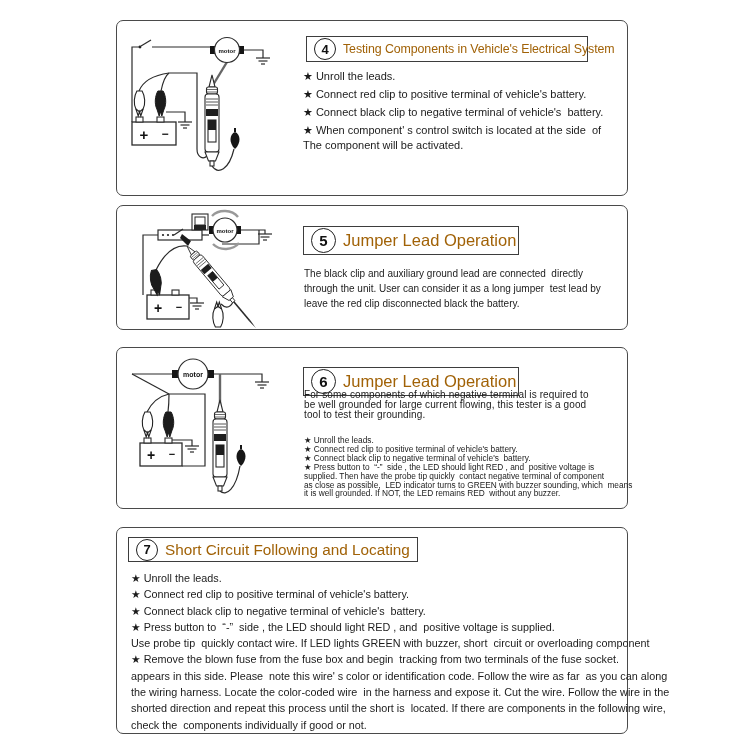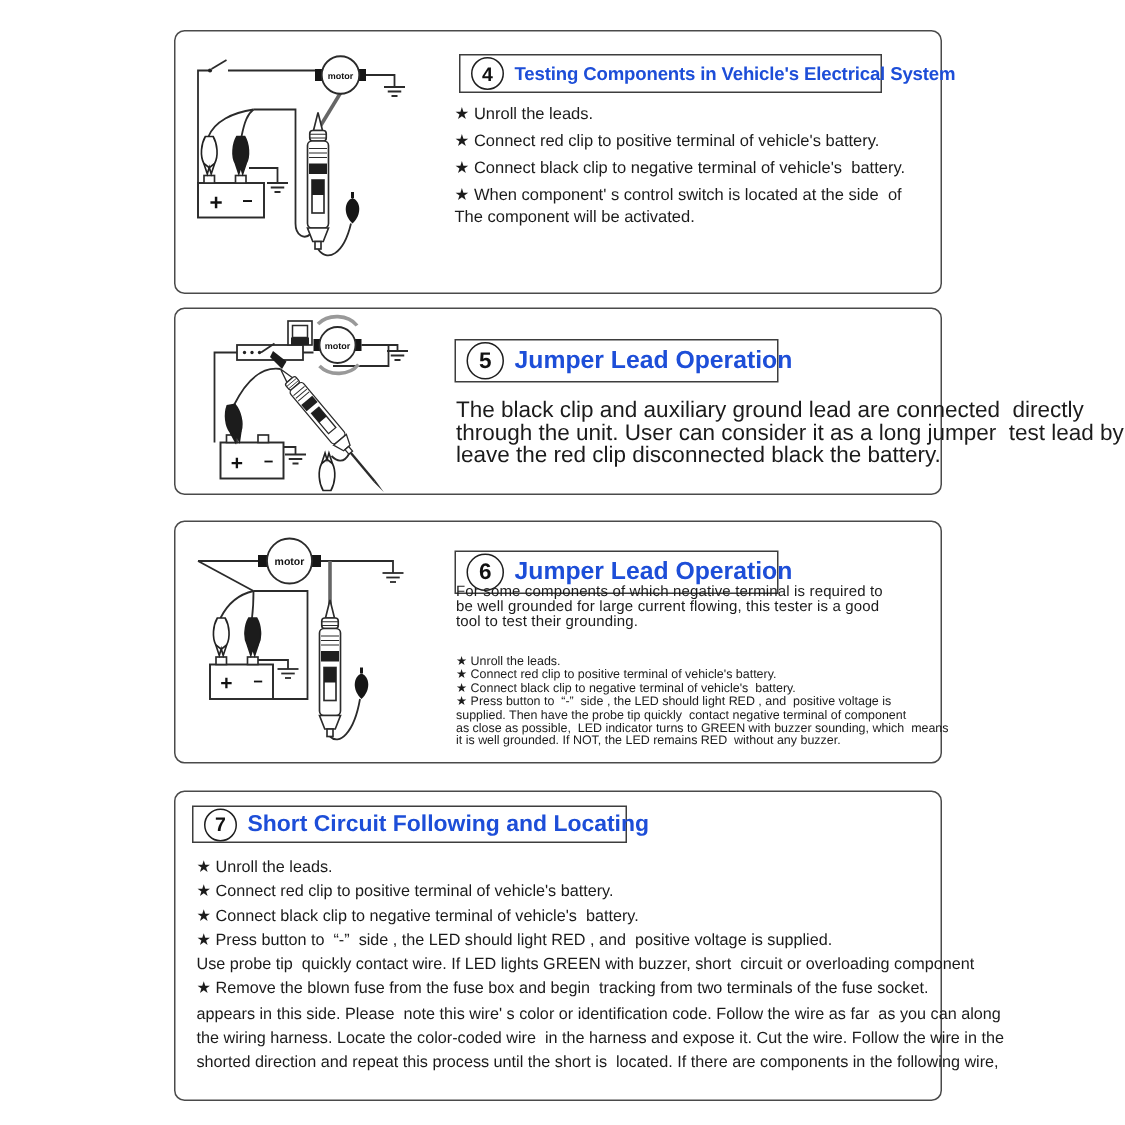--- a/index.html
+++ b/index.html
@@ -12,36 +12,36 @@
   #p3{top:347px;height:162px}
   #p4{top:527px;height:207px}
   .diag{position:absolute}
   #d1{left:8px;top:8px}
   #d2{left:8px;top:2px}
   #d3{left:5px;top:6px}
   .titlebox{position:absolute;display:flex;align-items:center;gap:7px;padding:0 7px;
             border:1.4px solid #3d3d3d;background:#fff;box-sizing:border-box}
   .num{display:flex;align-items:center;justify-content:center;flex:0 0 auto;
        border:1.6px solid #1f1f1f;border-radius:50%;font-weight:bold;color:#111}
-  .ttl{font-weight:bold;white-space:nowrap;color:#1d4ed8}
+  .ttl{font-weight:normal;white-space:nowrap;color:#a16207}
   #t1{left:189px;top:15px;width:282px;height:26px}
   #t1 .num{width:20px;height:20px;font-size:13px}
   #t1 .ttl{font-size:12.4px;letter-spacing:-0.1px}
   #t2{left:186px;top:20px;width:216px;height:29px}
   #t3{left:186px;top:19px;width:216px;height:29px}
   #t2 .num,#t3 .num{width:23px;height:23px;font-size:15px}
   #t2 .ttl,#t3 .ttl{font-size:16.5px}
   #t4{left:11px;top:9px;width:290px;height:25px}
   #t4 .num{width:20px;height:20px;font-size:13px}
   #t4 .ttl{font-size:15.3px}
   .lines{position:absolute;font-weight:normal}
   .ln{white-space:pre}
   .g{margin-top:3.4px}
   #l1{left:186px;top:48px;font-size:11px;line-height:14.6px}
-  #l2{left:187px;top:61px;font-size:15px;line-height:14.8px}
+  #l2{left:187px;top:61px;font-size:10px;line-height:14.8px}
   #l3a{left:187px;top:42px;font-size:10px;line-height:9.8px;letter-spacing:.1px}
   #l3b{left:187px;top:88px;font-size:8.3px;line-height:8.9px}
   #l4{left:14px;top:42px;font-size:10.8px;line-height:16.3px}
   svg text{fill:#111;font-family:"Liberation Sans",sans-serif}
 </style>
 </head>
 <body>
 
 <section class="panel" id="p1">
   <svg class="diag" id="d1" width="172" height="158" viewBox="0 0 172 158">
@@ -237,14 +237,15 @@
   <div class="lines" id="l4">
     <div class="ln">★ Unroll the leads.</div>
     <div class="ln">★ Connect red clip to positive terminal of vehicle's battery.</div>
     <div class="ln">★ Connect black clip to negative terminal of vehicle's  battery.</div>
     <div class="ln">★ Press button to  “-”  side , the LED should light RED , and  positive voltage is supplied.</div>
     <div class="ln">Use probe tip  quickly contact wire. If LED lights GREEN with buzzer, short  circuit or overloading component</div>
     <div class="ln">★ Remove the blown fuse from the fuse box and begin  tracking from two terminals of the fuse socket.</div>
     <div class="ln">appears in this side. Please  note this wire' s color or identification code. Follow the wire as far  as you can along</div>
     <div class="ln">the wiring harness. Locate the color-coded wire  in the harness and expose it. Cut the wire. Follow the wire in the</div>
     <div class="ln">shorted direction and repeat this process until the short is  located. If there are components in the following wire,</div>
+    <div class="ln">check the  components individually if good or not.</div>
   </div>
 </section>
 
 </body></html>

